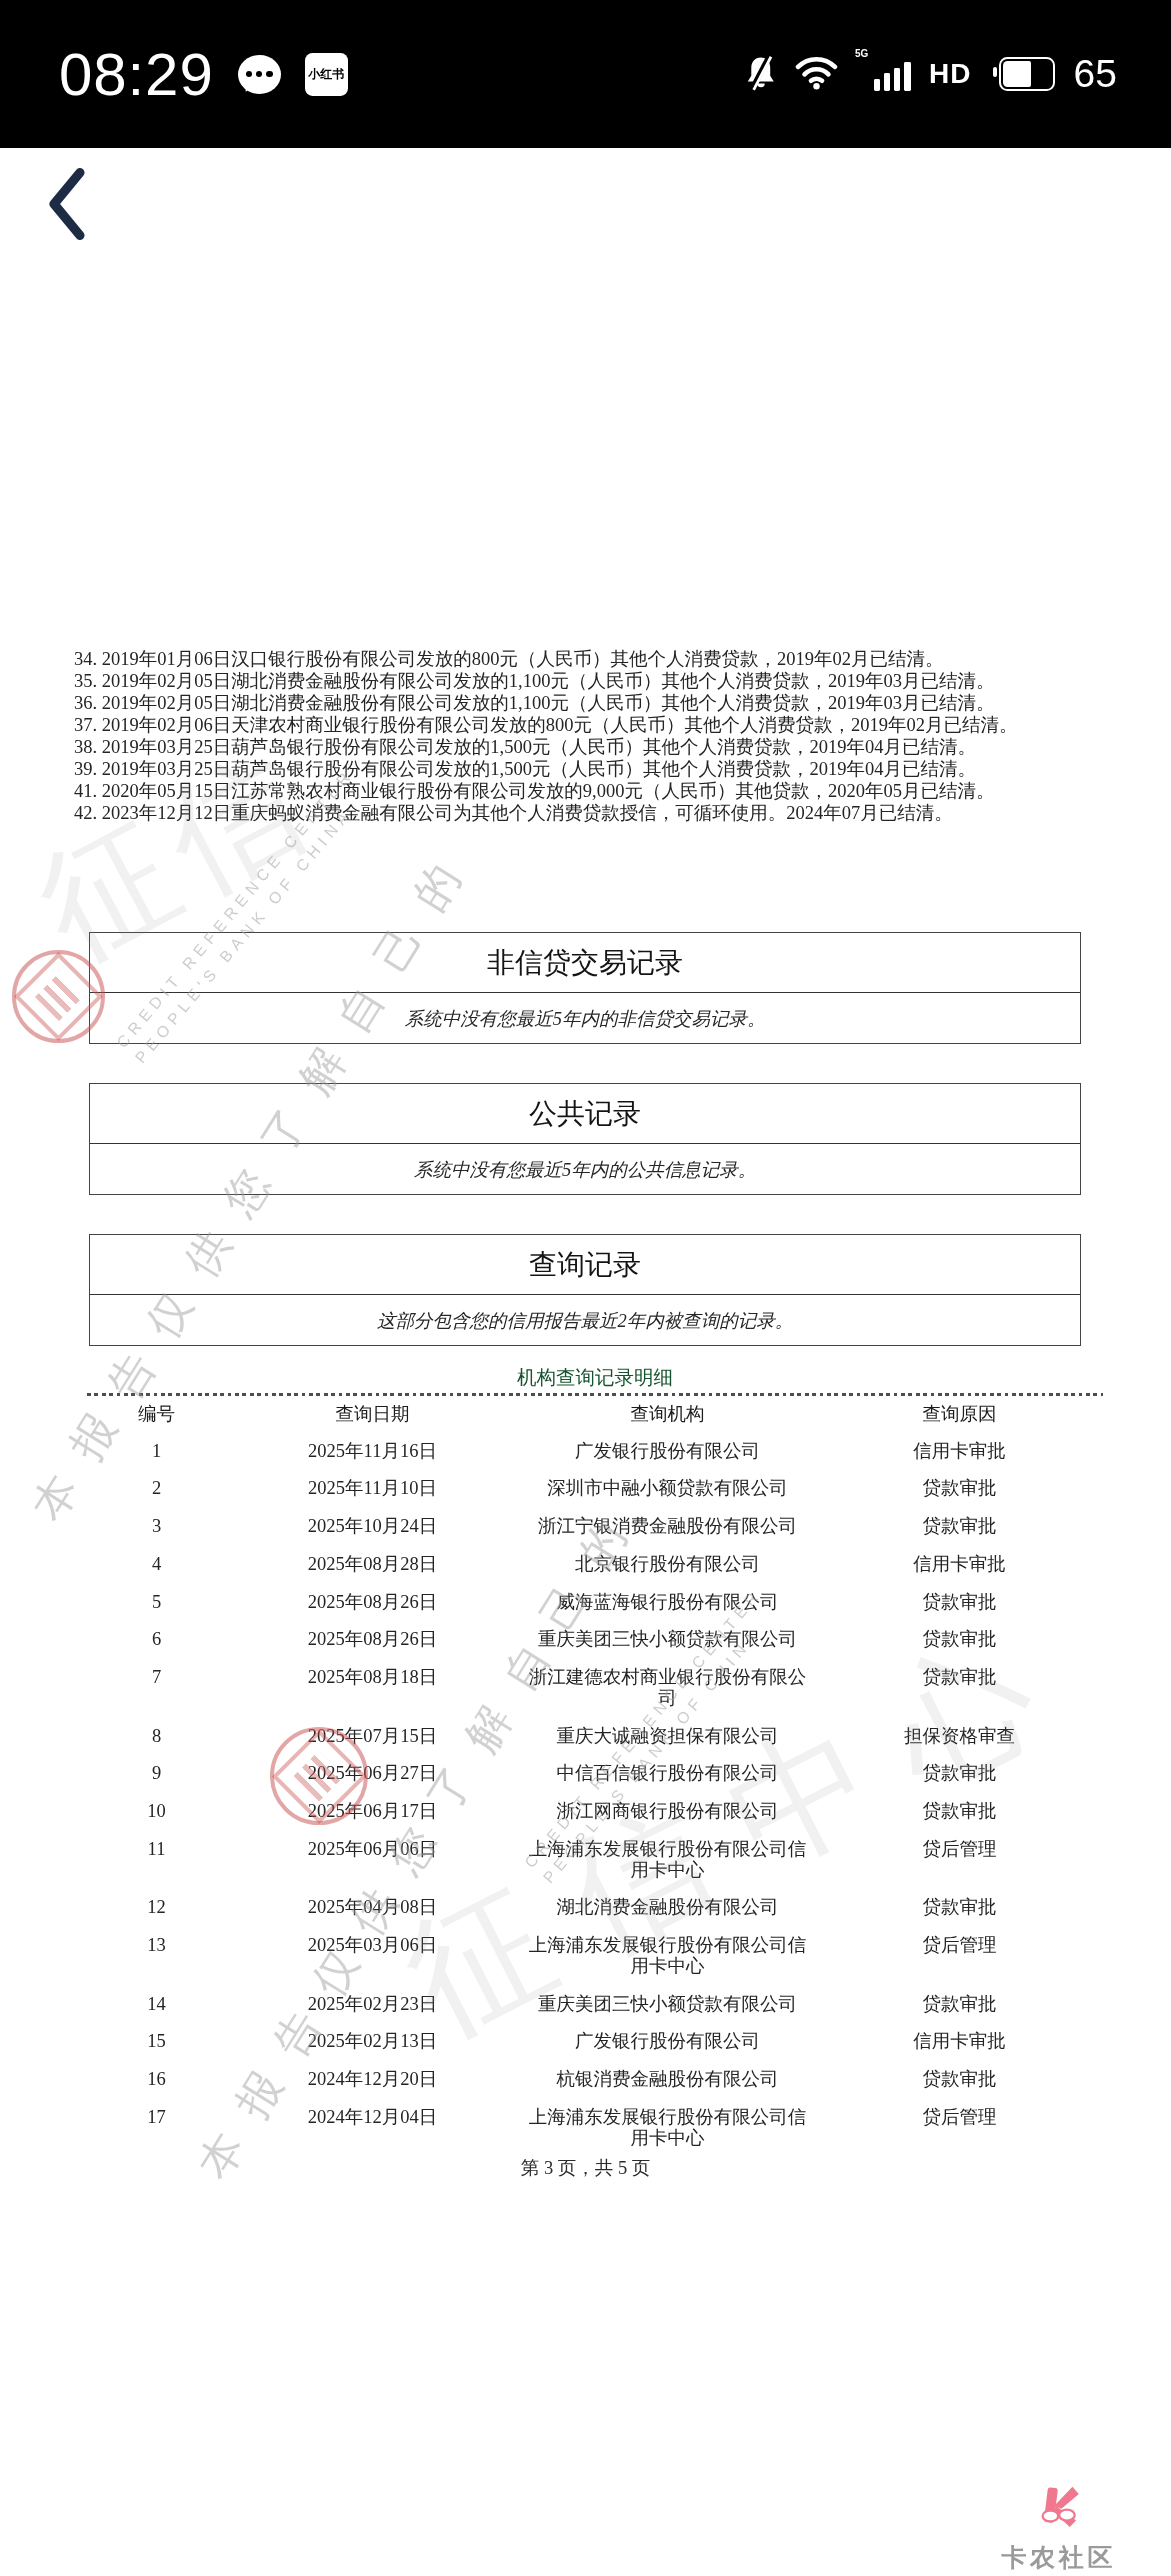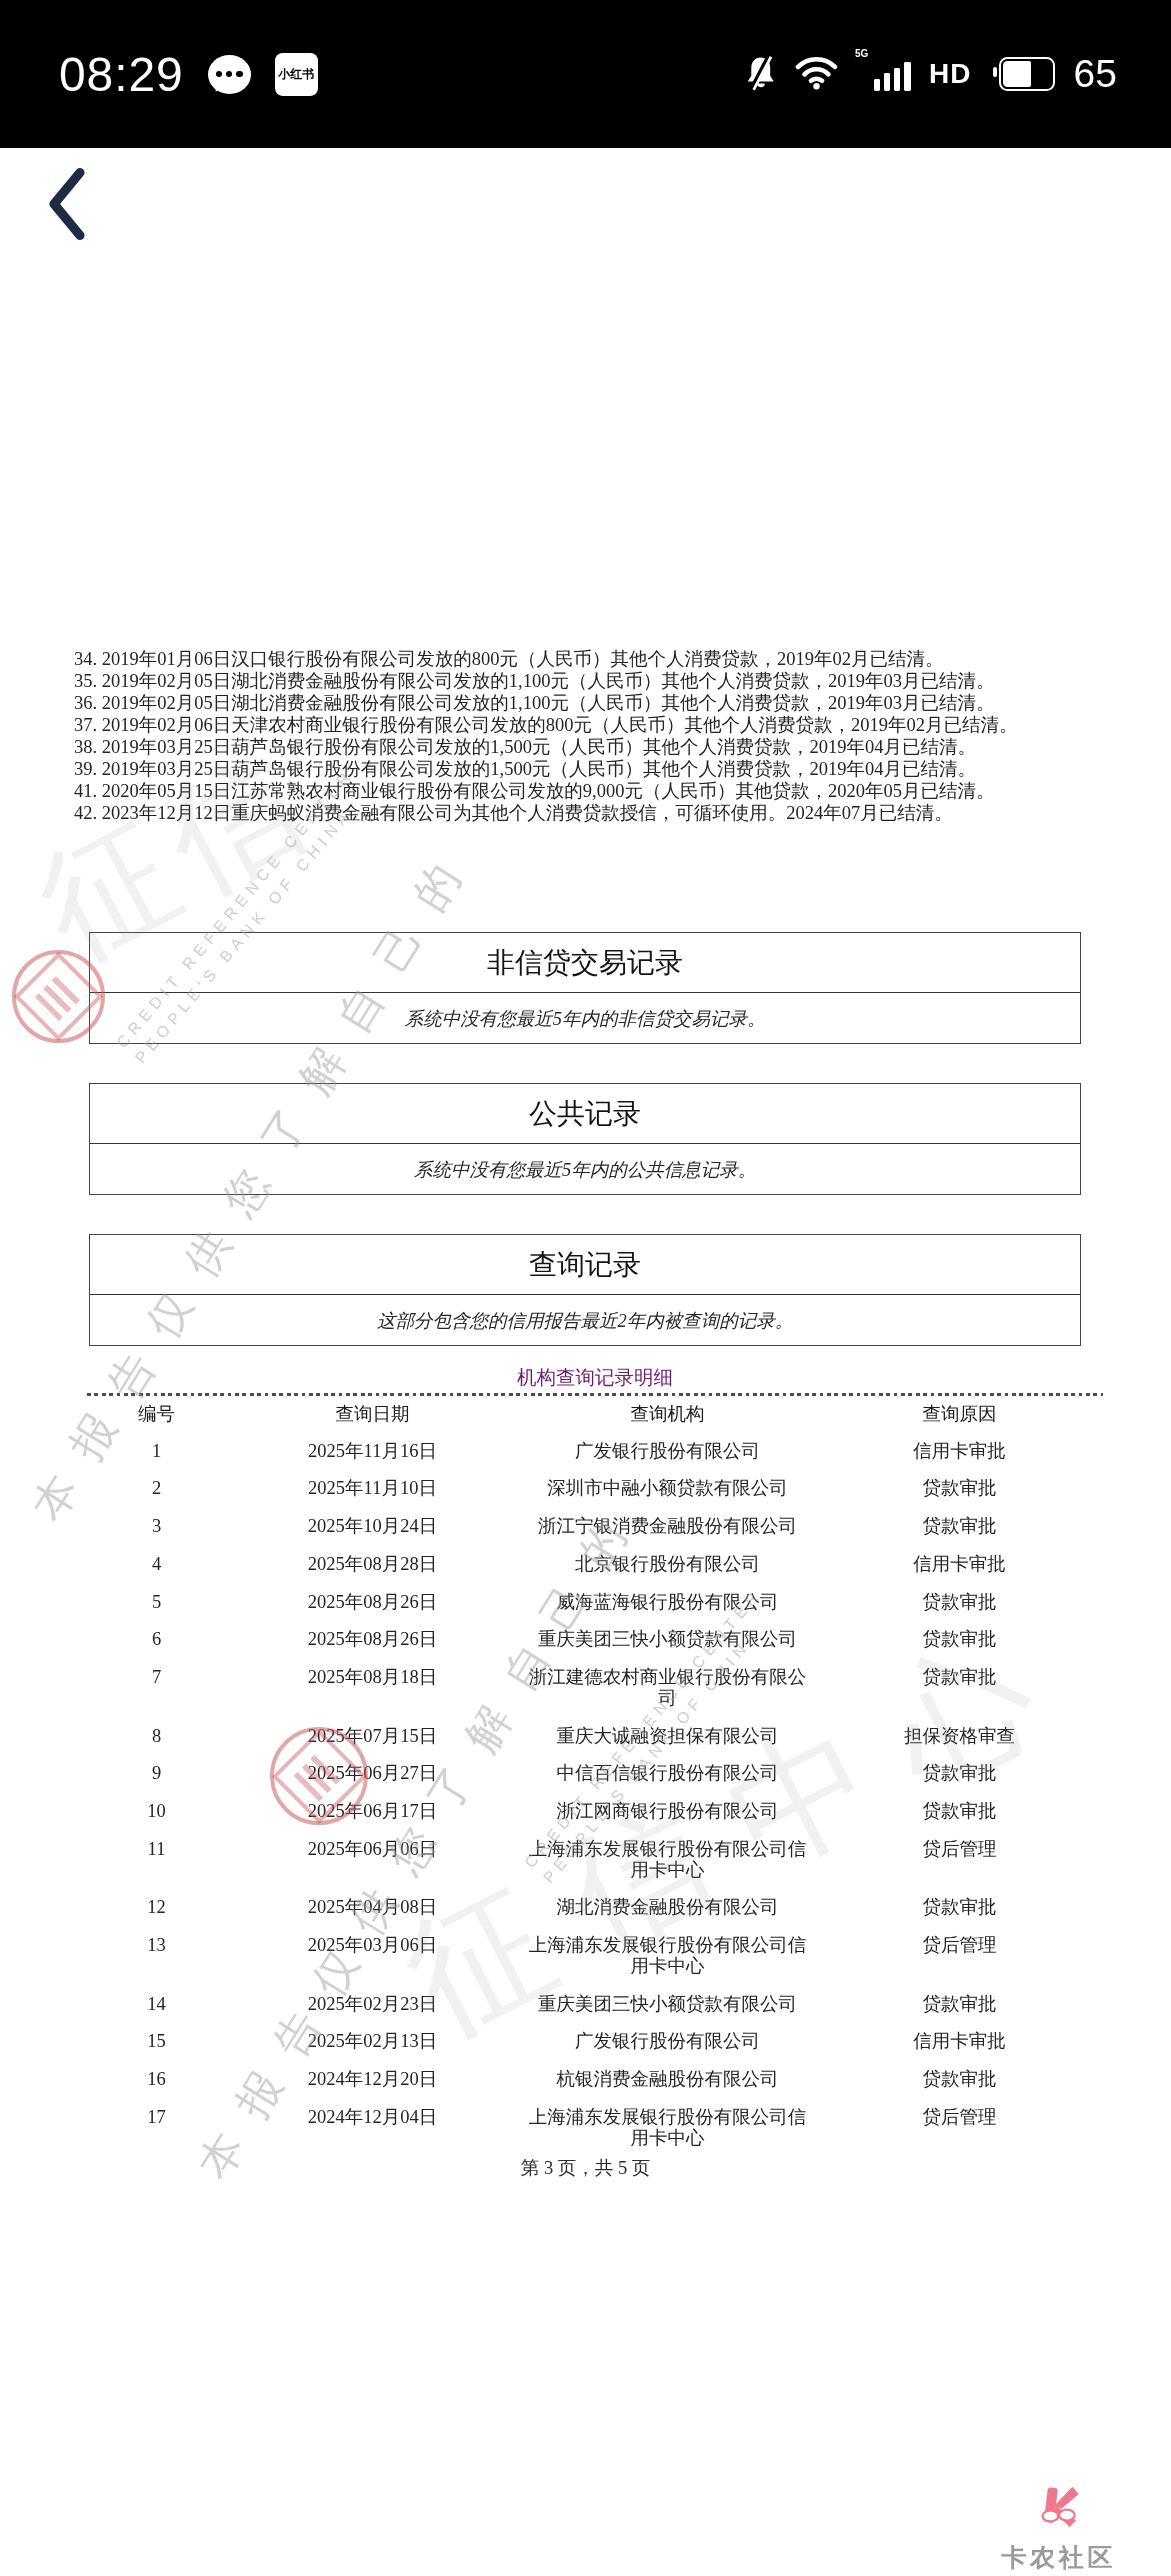--- a/index.html
+++ b/index.html
@@ -3,21 +3,21 @@
 <meta charset="utf-8">
 <style>
   html,body{margin:0;padding:0;background:#fff;}
   body{width:1171px;height:2576px;font-family:"Liberation Serif","DejaVu Serif",serif;}
   .screen{position:relative;width:1171px;height:2576px;background:#fff;overflow:hidden;}
 
   
   .statusbar{position:absolute;top:0;left:0;width:1171px;height:148px;background:#000;color:#fff;
              font-family:"Liberation Sans","DejaVu Sans",sans-serif;z-index:10;}
   .sb-left{position:absolute;left:59px;top:0;height:148px;display:flex;align-items:center;gap:24px;}
-  .sb-time{font-size:48px;letter-spacing:0.9px;}
+  .sb-time{font-size:60px;letter-spacing:0.9px;}
   .bubble{position:relative;width:43px;height:39px;background:#fff;border-radius:50%;
           display:flex;align-items:center;justify-content:center;gap:3.7px;}
   .bubble::before{content:'';position:absolute;left:1.9px;bottom:-5.6px;border:7.4px solid transparent;
           border-top:13px solid #fff;transform:rotate(24deg);}
   .bubble .dot{width:6.5px;height:6.5px;border-radius:50%;background:#000;}
   .xhs{width:43px;height:43px;background:#fff;border-radius:7.4px;color:#000;display:flex;
        align-items:center;justify-content:center;font-size:12px;font-weight:bold;}
   .sb-right{position:absolute;right:54px;top:0;height:148px;display:flex;align-items:center;gap:18.5px;}
   .sig{position:relative;display:flex;align-items:flex-end;gap:3.7px;height:33px;padding-left:5.6px;margin-left:11px;}
   .sig-5g{position:absolute;top:-9.3px;left:-13px;font-size:10px;font-weight:bold;}
@@ -37,21 +37,21 @@
   .loan-item{white-space:nowrap;}
 
   .sec{position:absolute;left:89px;width:992px;border:1.9px solid #444;box-sizing:border-box;background:transparent;z-index:2;}
   .sec-title{height:59px;display:flex;align-items:center;justify-content:center;font-size:28px;color:#141414;
              border-bottom:1.9px solid #333;}
   .sec-note{height:50px;display:flex;align-items:center;justify-content:center;font-size:18.5px;font-style:italic;color:#262626;}
   .sec1{top:932px;}
   .sec2{top:1083px;}
   .sec3{top:1234px;}
 
-  .tbl-title{position:absolute;left:87px;top:1364px;width:1016px;text-align:center;font-size:19.5px;color:#701a75;z-index:2;font-family:Liberation Mono, monospace;}
+  .tbl-title{position:absolute;left:87px;top:1364px;width:1016px;text-align:center;font-size:19.5px;color:#14532d;z-index:2;font-family:Liberation Mono, monospace;}
   .dash{position:absolute;left:87px;top:1393px;width:1016px;height:2.8px;z-index:2;
         background:repeating-linear-gradient(90deg,#4d4d4d 0 3.7px,transparent 3.7px 7.4px);}
   .tbl{position:absolute;left:87px;top:1404px;width:1016px;font-size:18.5px;line-height:21px;color:#242424;z-index:2;}
   .trow{display:flex;align-items:flex-start;margin-bottom:16.7px;}
   .thead{margin-bottom:15.8px;color:#1b1b1b;}
   .c0{width:139px;text-align:center;}
   .c1{width:293px;text-align:center;}
   .c2{width:297px;text-align:center;}
   .c2 .inner{display:inline-block;max-width:289px;}
   .c3{flex:1;text-align:center;}

